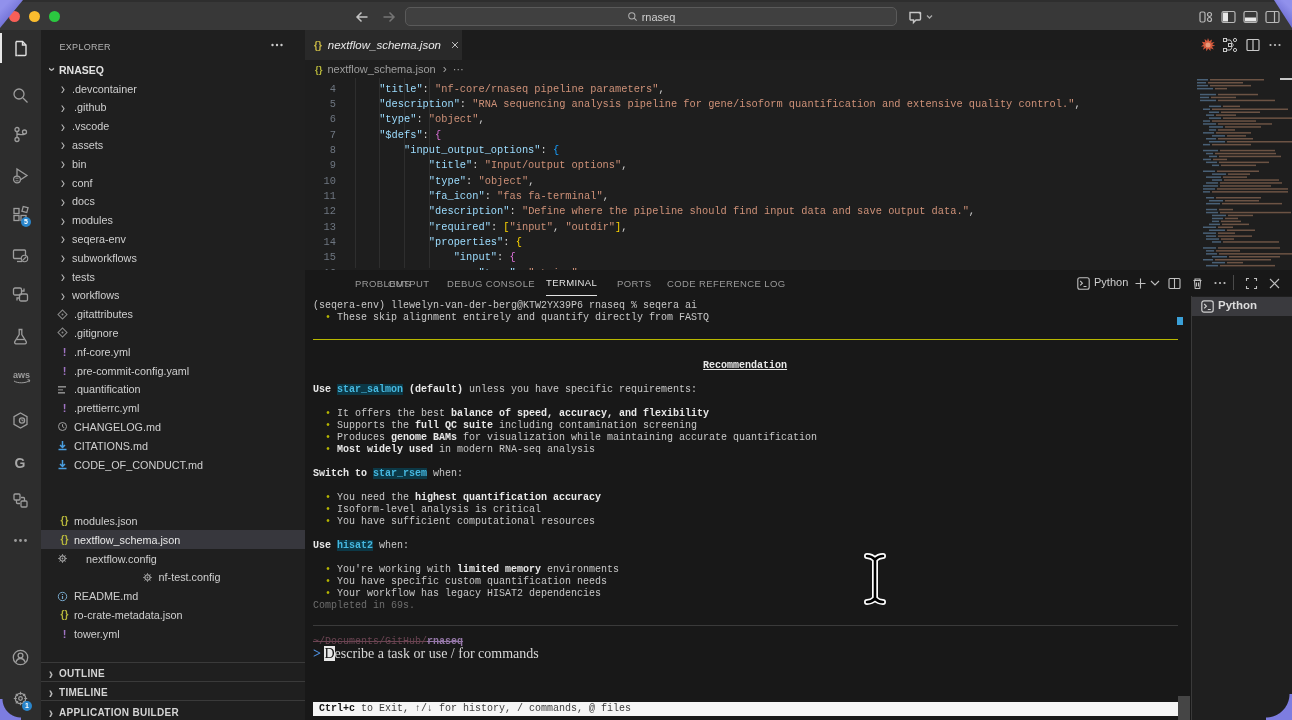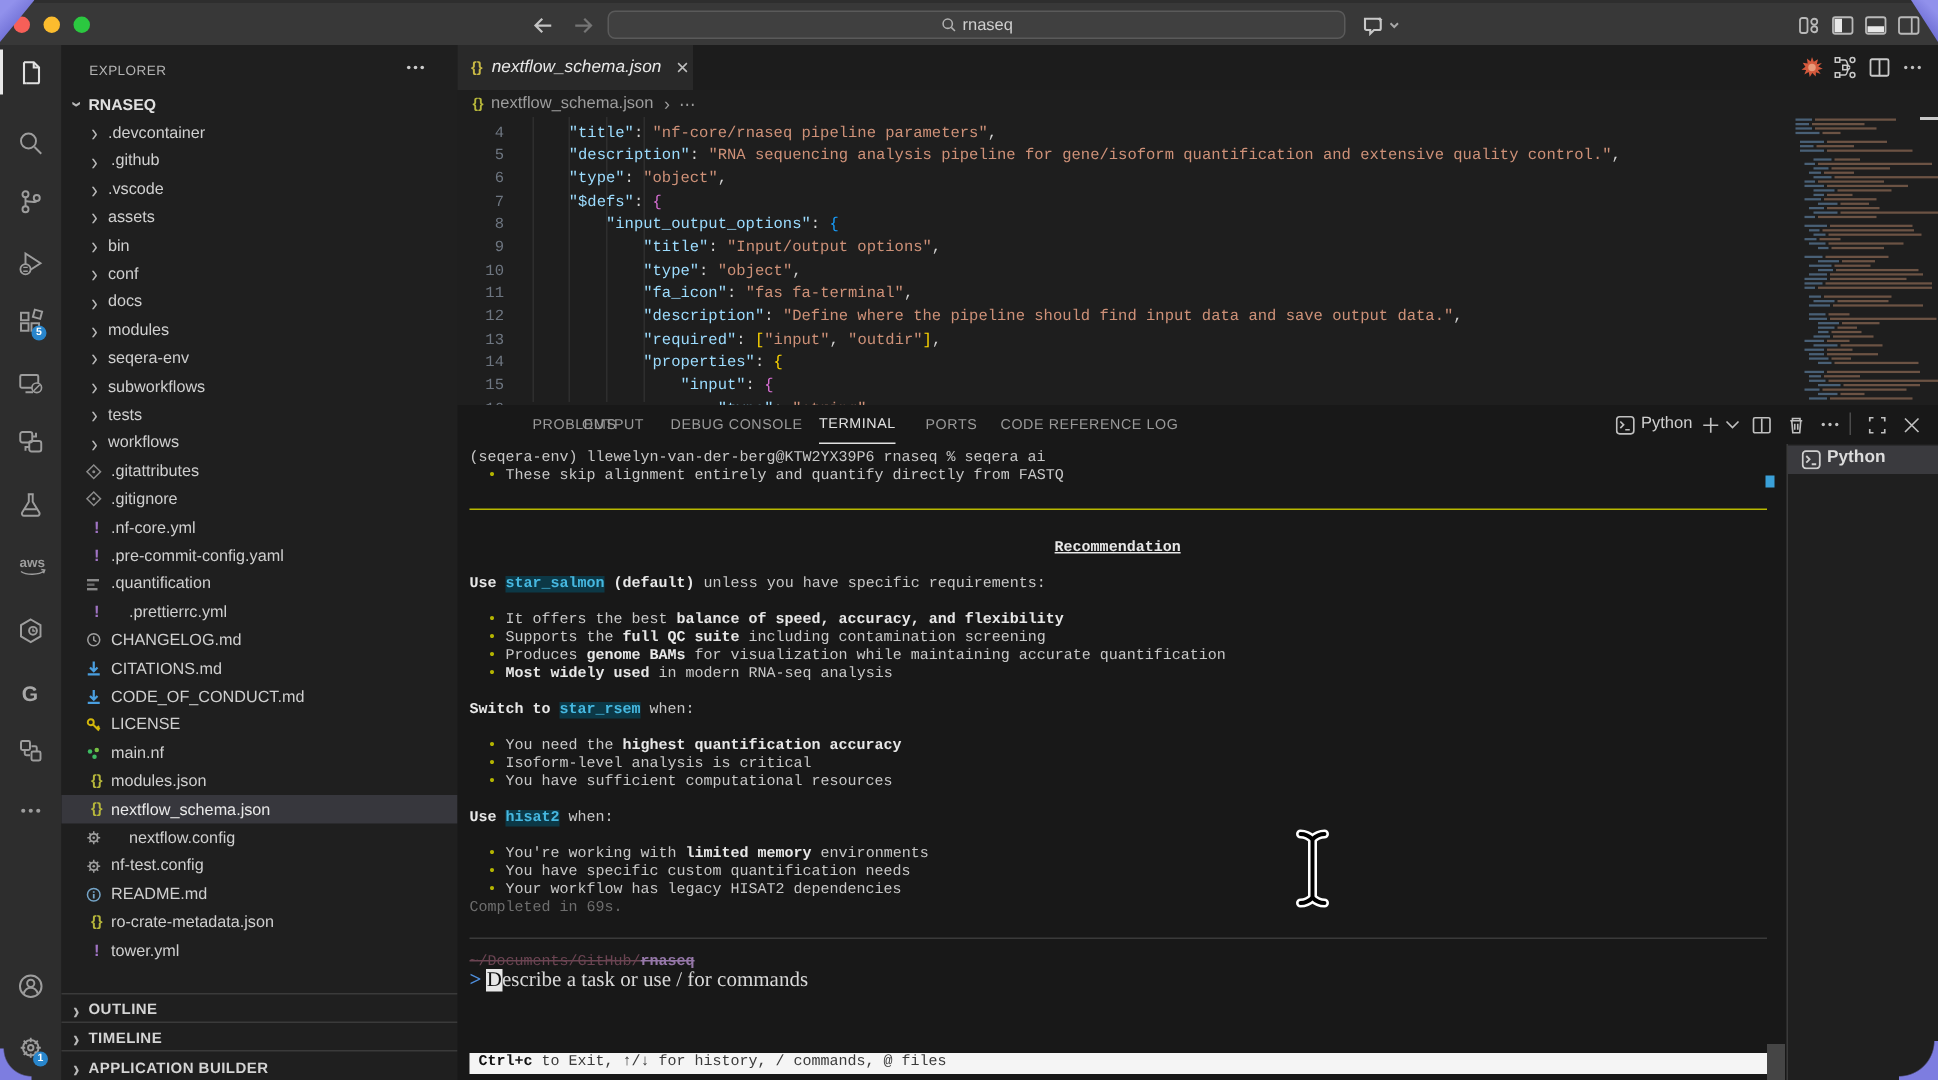--- a/index.html
+++ b/index.html
@@ -277,21 +277,21 @@
             <rect x="1" y="2" width="8" height="1.6" fill="#8a8a8a"></rect>
             <rect x="1" y="5" width="5" height="1.6" fill="#6a6a6a"></rect>
             <rect x="1" y="8" width="7" height="1.6" fill="#8a8a8a"></rect>
           </svg>
         </span>
         <span style="margin-left:2px">.quantification</span>
       </div>
 <div class="trow" style="top:368.6px;">
         <span style="margin-left:16px"></span>
         <span class="ficon" style="color:#a074c4;font-size:11px">!</span>
-        <span style="margin-left:14px">.prettierrc.yml</span>
+        <span style="margin-left:2px">.prettierrc.yml</span>
       </div>
 <div class="trow" style="top:387.4px;">
         <span style="margin-left:16px"></span>
         <span class="ficon">
           <svg width="11" height="11" viewBox="0 0 11 11">
             <circle cx="5.5" cy="5.5" r="4" stroke="#9e9e9e" fill="none"></circle>
             <path d="M5.5 3.2v2.5l1.8 1" stroke="#9e9e9e" fill="none"></path>
           </svg>
         </span>
         <span style="margin-left:2px">CHANGELOG.md</span>
@@ -308,41 +308,20 @@
       </div>
 <div class="trow" style="top:425.0px;">
         <span style="margin-left:16px"></span>
         <span class="ficon">
           <svg width="11" height="11" viewBox="0 0 11 11">
             <path d="M5.5 1v6M3 5l2.5 2.5L8 5" stroke="#4a9fe0" stroke-width="1.5" fill="none"></path>
             <path d="M1.5 9.5h8" stroke="#4a9fe0" stroke-width="1.5"></path>
           </svg>
         </span>
         <span style="margin-left:2px">CODE_OF_CONDUCT.md</span>
-      </div>
-<div class="trow" style="top:443.8px;">
-        <span style="margin-left:16px"></span>
-        <span class="ficon">
-          <svg width="11" height="11" viewBox="0 0 11 11">
-            <circle cx="3.5" cy="3.5" r="2" stroke="#d3b70b" stroke-width="1.3" fill="none"></circle>
-            <path d="M5 5l4 4M7.5 7.5l1.5-1.5M8.3 8.3l1.2-1.2" stroke="#d3b70b" stroke-width="1.3" fill="none"></path>
-          </svg>
-        </span>
-        <span style="margin-left:2px">LICENSE</span>
-      </div>
-<div class="trow" style="top:462.6px;">
-        <span style="margin-left:16px"></span>
-        <span class="ficon">
-          <svg width="11" height="11" viewBox="0 0 11 11">
-            <circle cx="3" cy="4" r="1.5" fill="#3dbb62"></circle>
-            <circle cx="7.5" cy="3" r="1.5" fill="#76c043"></circle>
-            <circle cx="6" cy="7.5" r="1.5" fill="#3dbb62"></circle>
-          </svg>
-        </span>
-        <span style="margin-left:2px">main.nf</span>
       </div>
 <div class="trow" style="top:481.40000000000003px;">
         <span style="margin-left:16px"></span>
         <span class="ficon" style="color:#b7b73b">{}</span>
         <span style="margin-left:2px">modules.json</span>
       </div>
 <div class="trow" style="top:500.2px; background:#37373d;color:#e8e8e8;">
         <span style="margin-left:16px"></span>
         <span class="ficon" style="color:#b7b73b">{}</span>
         <span style="margin-left:2px">nextflow_schema.json</span>
@@ -351,21 +330,21 @@
         <span style="margin-left:16px"></span>
         <span class="ficon">
           <svg width="11" height="11" viewBox="0 0 11 11">
             <circle cx="5.5" cy="5.5" r="2.6" stroke="#9e9e9e" stroke-width="1.2" fill="none"></circle>
             <circle cx="5.5" cy="5.5" r="0.9" fill="#9e9e9e"></circle>
             <path d="M5.5 1.2v1.6M5.5 8.2v1.6M1.2 5.5h1.6M8.2 5.5h1.6M2.5 2.5l1.1 1.1M7.4 7.4l1.1 1.1M8.5 2.5L7.4 3.6M3.6 7.4L2.5 8.5" stroke="#9e9e9e" stroke-width="1"></path>
           </svg>
         </span>
         <span style="margin-left:14px">nextflow.config</span>
       </div>
-<div class="trow" style="top:537.8000000000001px;">
+<div class="trow" style="top:537.8000000000001px;justify-content:center;">
         <span style="margin-left:16px"></span>
         <span class="ficon">
           <svg width="11" height="11" viewBox="0 0 11 11">
             <circle cx="5.5" cy="5.5" r="2.6" stroke="#9e9e9e" stroke-width="1.2" fill="none"></circle>
             <circle cx="5.5" cy="5.5" r="0.9" fill="#9e9e9e"></circle>
             <path d="M5.5 1.2v1.6M5.5 8.2v1.6M1.2 5.5h1.6M8.2 5.5h1.6M2.5 2.5l1.1 1.1M7.4 7.4l1.1 1.1M8.5 2.5L7.4 3.6M3.6 7.4L2.5 8.5" stroke="#9e9e9e" stroke-width="1"></path>
           </svg>
         </span>
         <span style="margin-left:2px">nf-test.config</span>
       </div>

